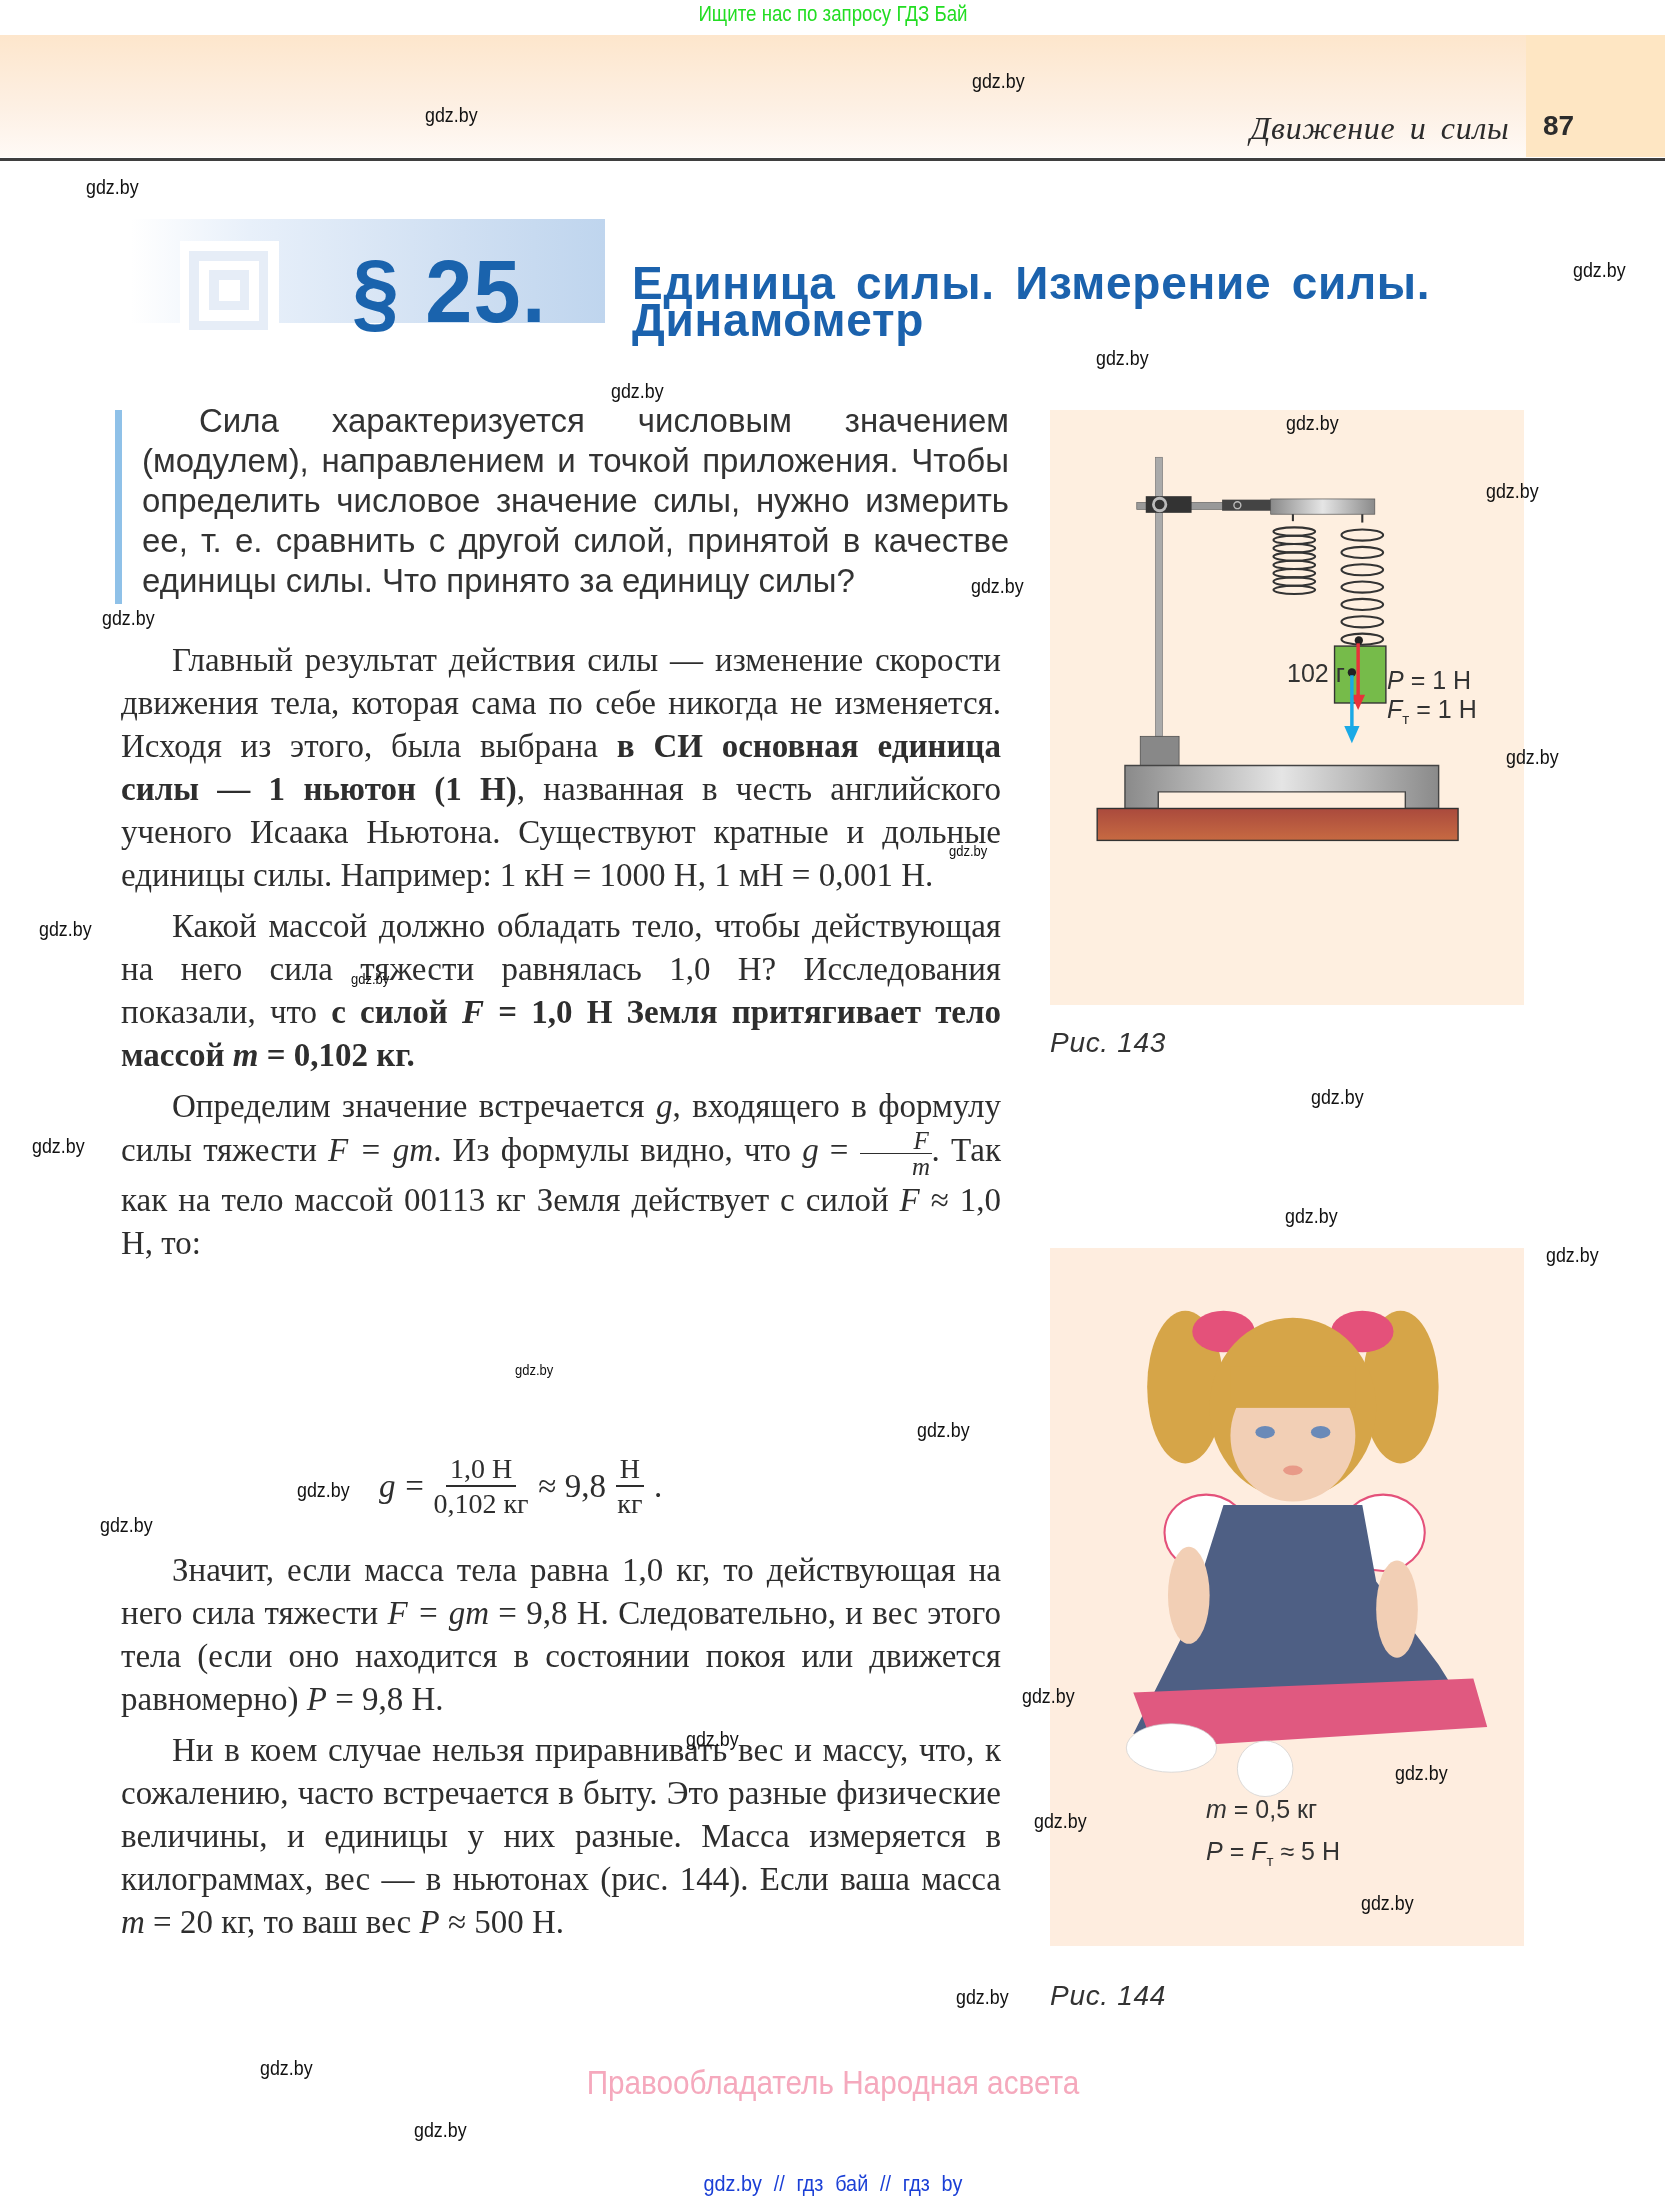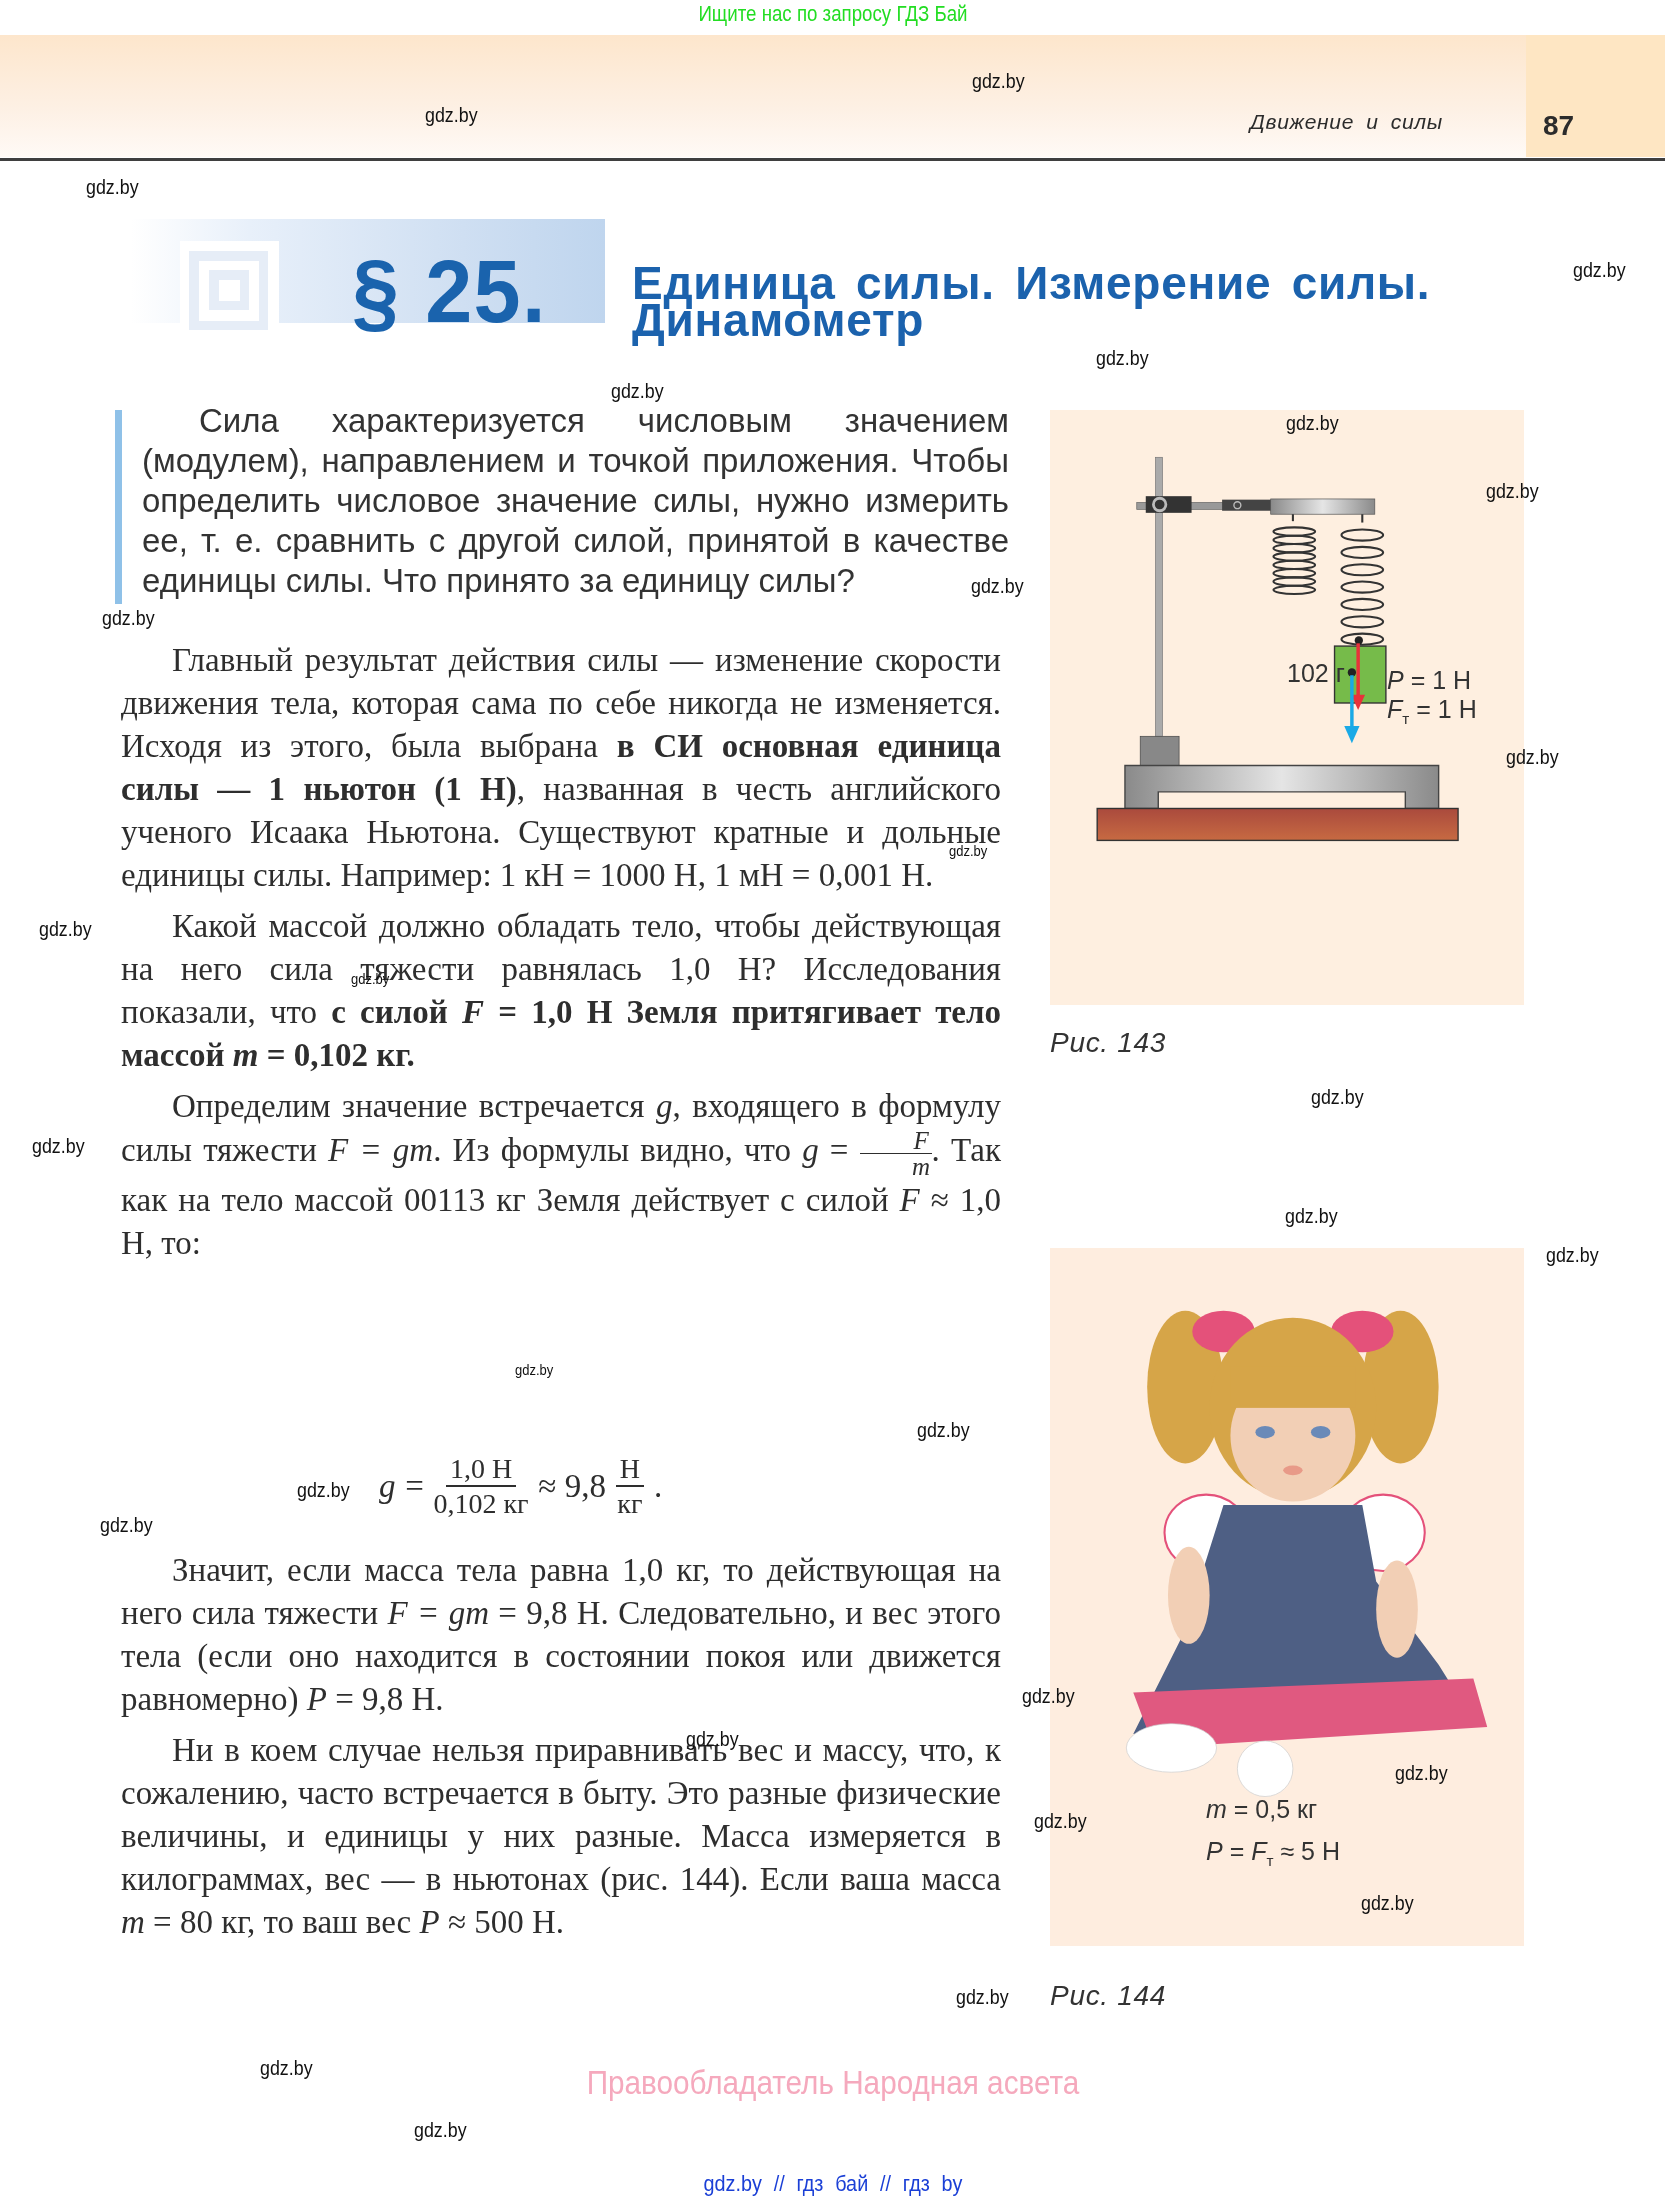--- a/index.html
+++ b/index.html
@@ -7,22 +7,22 @@
          font-family:"Liberation Serif", serif; color:#2b2b2b; }
   .abs { position:absolute; }
 
   .topnote { top:1.4px; left:0; width:1666px; text-align:center; font-family:"Liberation Sans",sans-serif;
              font-size:22px; color:#22dd22; transform:scaleX(.85); }
 
   .hdr { top:35px; left:0; width:1666px; height:122px;
          background:linear-gradient(180deg,#fde6cc 0%,#fdf0e4 60%,#fffaf6 100%); }
   .hdr-tab { top:35px; left:1526px; width:140px; height:122px; background:#fee6c3; }
   .hdr-rule { top:158px; left:0; width:1666px; height:2.8px; background:#3f3f3f; }
-  .hdr-chapter { top:110px; left:1250px; font-family:Liberation Sans, sans-serif; font-style:italic;
-                 font-size:21px; color:#2c2c2c; letter-spacing:0.7px; word-spacing:5.6px; }
+  .hdr-chapter { top:110px; left:1250px; font-family:Liberation Serif, serif; font-style:italic;
+                 font-size:32px; color:#2c2c2c; letter-spacing:0.7px; word-spacing:5.6px; }
   .hdr-page { top:110px; left:1543px; font-family:"Liberation Sans",sans-serif; font-weight:bold;
               font-size:28px; color:#2c2c2c; }
 
   .sec-box { top:219px; left:131px; width:474px; height:104px;
              background:linear-gradient(90deg,#ffffff 0%,#e8f0fa 25%,#cfdff2 70%,#bfd5ee 100%); }
   .sq { position:absolute; box-sizing:border-box; }
   .sq1 { left:49px; top:22px; width:99px; height:99px; background:#ffffff; }
   .sq2 { left:58px; top:32px; width:79px; height:79px; background:#e6edf7; }
   .sq3 { left:68px; top:42px; width:60px; height:60px; background:#ffffff; }
   .sq4 { left:78px; top:51px; width:40px; height:40px; background:#e6edf7; }
@@ -106,21 +106,21 @@
   <span>≈ 9,8</span>
   <span class="frac">
     <span class="num">Н</span>
     <span>кг</span>
   </span>
   <span>.</span>
 </div>
 
 <div class="abs body" style="top:1541px;">
   <p><span>Значит, если масса тела равна 1,0 кг, то действующая на него сила тяжести </span><span class="i">F = gm</span><span> = 9,8 Н. Следовательно, и вес этого тела (если оно находится в состоянии покоя или движется равномерно) </span><span class="i">P</span><span> = 9,8 Н.</span></p>
-  <p><span>Ни в коем случае нельзя приравнивать вес и массу, что, к сожалению, часто встречается в быту. Это разные физические величины, и единицы у них разные. Масса измеряется в килограммах, вес — в ньютонах (рис. 144). Если ваша масса </span><span class="i">m</span><span> = 80 кг, то ваш вес </span><span class="i">P</span><span> ≈ 500 Н.</span></p>
+  <p><span>Ни в коем случае нельзя приравнивать вес и массу, что, к сожалению, часто встречается в быту. Это разные физические величины, и единицы у них разные. Масса измеряется в килограммах, вес — в ньютонах (рис. 144). Если ваша масса </span><span class="i">m</span><span> = 20 кг, то ваш вес </span><span class="i">P</span><span> ≈ 500 Н.</span></p>
 </div>
 
 <div class="abs fig143">
   <svg width="474" height="595" viewBox="0 0 683 857">
     <defs>
       <linearGradient id="metal" x1="0" x2="1">
           <stop offset="0" stop-color="#8a8a8a"></stop>
           <stop offset=".5" stop-color="#e5e5e5"></stop>
           <stop offset="1" stop-color="#8a8a8a"></stop>
         </linearGradient>

